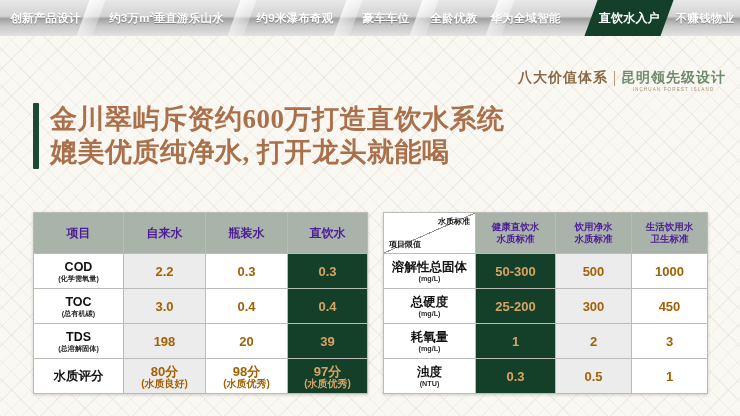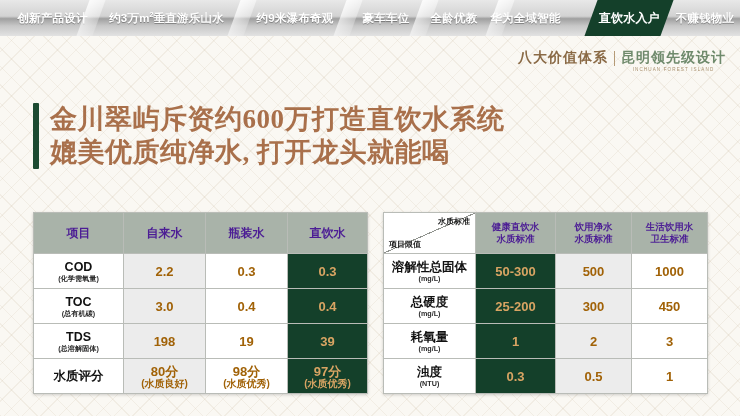--- a/index.html
+++ b/index.html
@@ -73,21 +73,21 @@
   .nav-tab.active .nav-label {
     transform: skewX(20deg);
     text-shadow: none;
     font-size: 12px;
   }
   .sup { font-size: 7px; vertical-align: super; }
 
   
   #brand {
     position: absolute;
-    top: 50px;
+    top: 70px;
     right: 14px;
     display: flex;
     align-items: flex-start;
     gap: 6px;
   }
   #brand-cn {
     font-size: 14px;
     font-weight: bold;
     color: #8a6a46;
     font-family: "Liberation Serif", "DejaVu Serif", serif;
@@ -244,21 +244,21 @@
     font-weight: bold;
     color: #1e1e1e;
   }
 </style>
 </head>
 <body>
 
 <div id="page">
 
   <div id="navbar">
-      <div class="nav-tab" style="left: 7px; width: 91px;">
+      <div class="nav-tab" style="left: 0px; width: 91px;">
         <span class="nav-label">创新产品设计</span>
       </div>
       <div class="nav-sep" style="left: 83px;"></div>
       <div class="nav-tab" style="left: 91px; width: 151px;">
         <span class="nav-label">约3万m<span class="sup">2</span>垂直游乐山水</span>
       </div>
       <div class="nav-sep" style="left: 234px;"></div>
       <div class="nav-tab" style="left: 242px; width: 106px;">
         <span class="nav-label">约9米瀑布奇观</span>
       </div>
@@ -323,21 +323,21 @@
         </tr>
         <tr>
           <td class="lbl"><span>TOC</span><span class="sub">(总有机碳)</span></td>
           <td class="val shade"><span>3.0</span></td>
           <td class="val plain"><span>0.4</span></td>
           <td class="val green"><span>0.4</span></td>
         </tr>
         <tr>
           <td class="lbl"><span>TDS</span><span class="sub">(总溶解固体)</span></td>
           <td class="val shade"><span>198</span></td>
-          <td class="val plain"><span>19</span></td>
+          <td class="val plain"><span>20</span></td>
           <td class="val green"><span>39</span></td>
         </tr>
         <tr>
           <td class="lbl"><span>水质评分</span></td>
           <td class="val shade"><span>80分</span><span class="sub">(水质良好)</span></td>
           <td class="val plain"><span>98分</span><span class="sub">(水质优秀)</span></td>
           <td class="val green"><span>97分</span><span class="sub">(水质优秀)</span></td>
         </tr>
       </tbody>
   </table>

